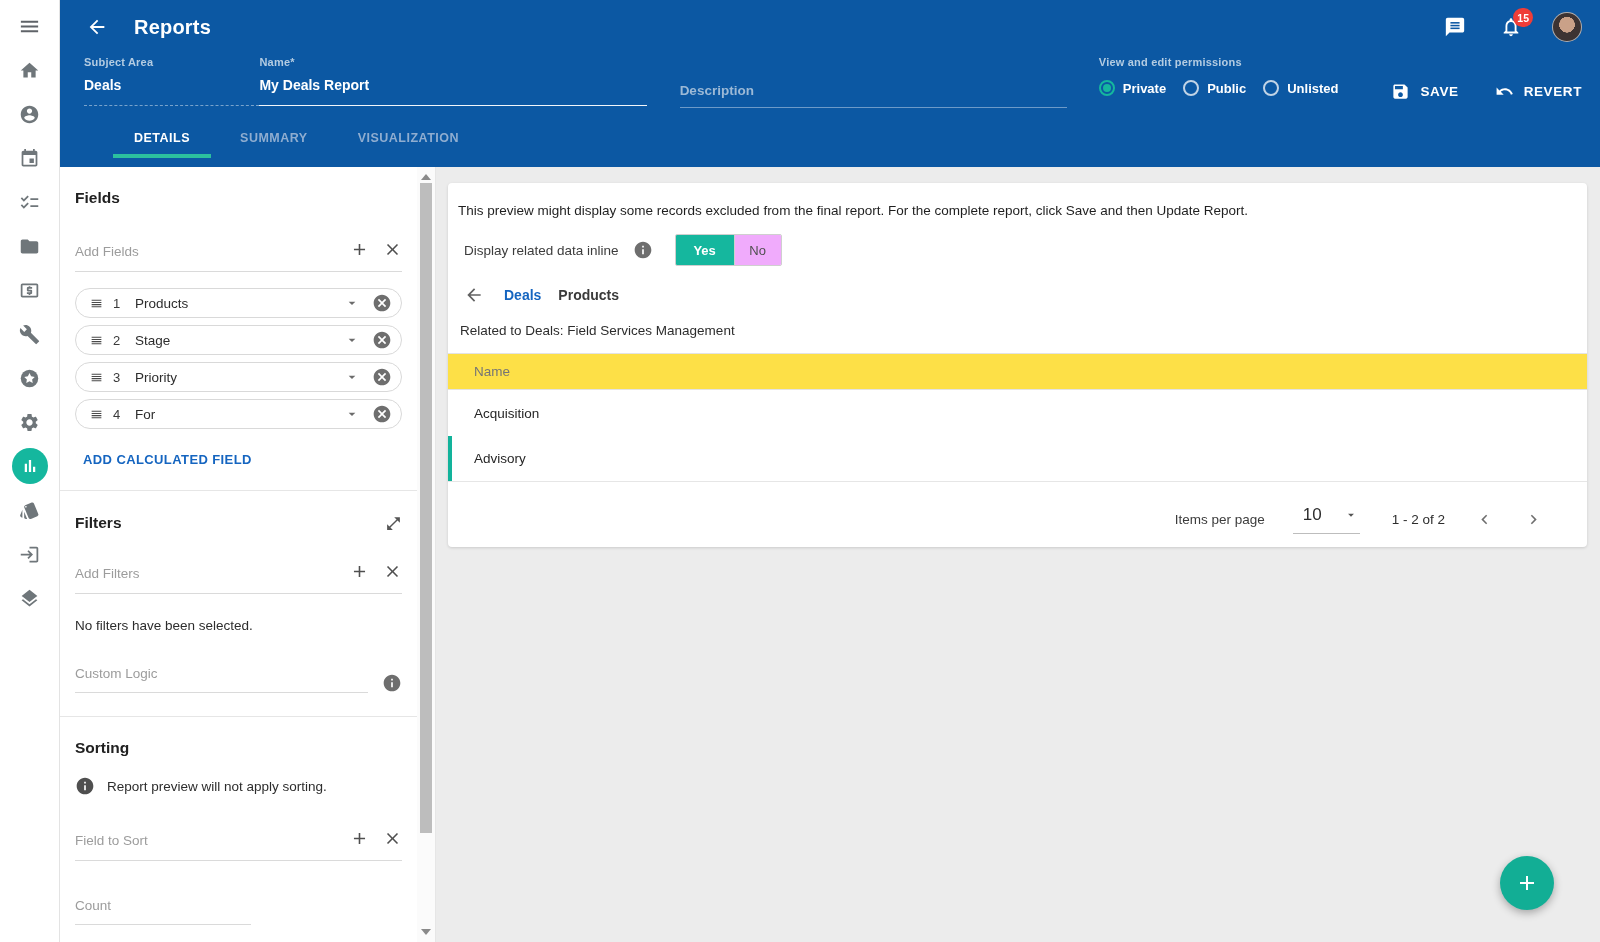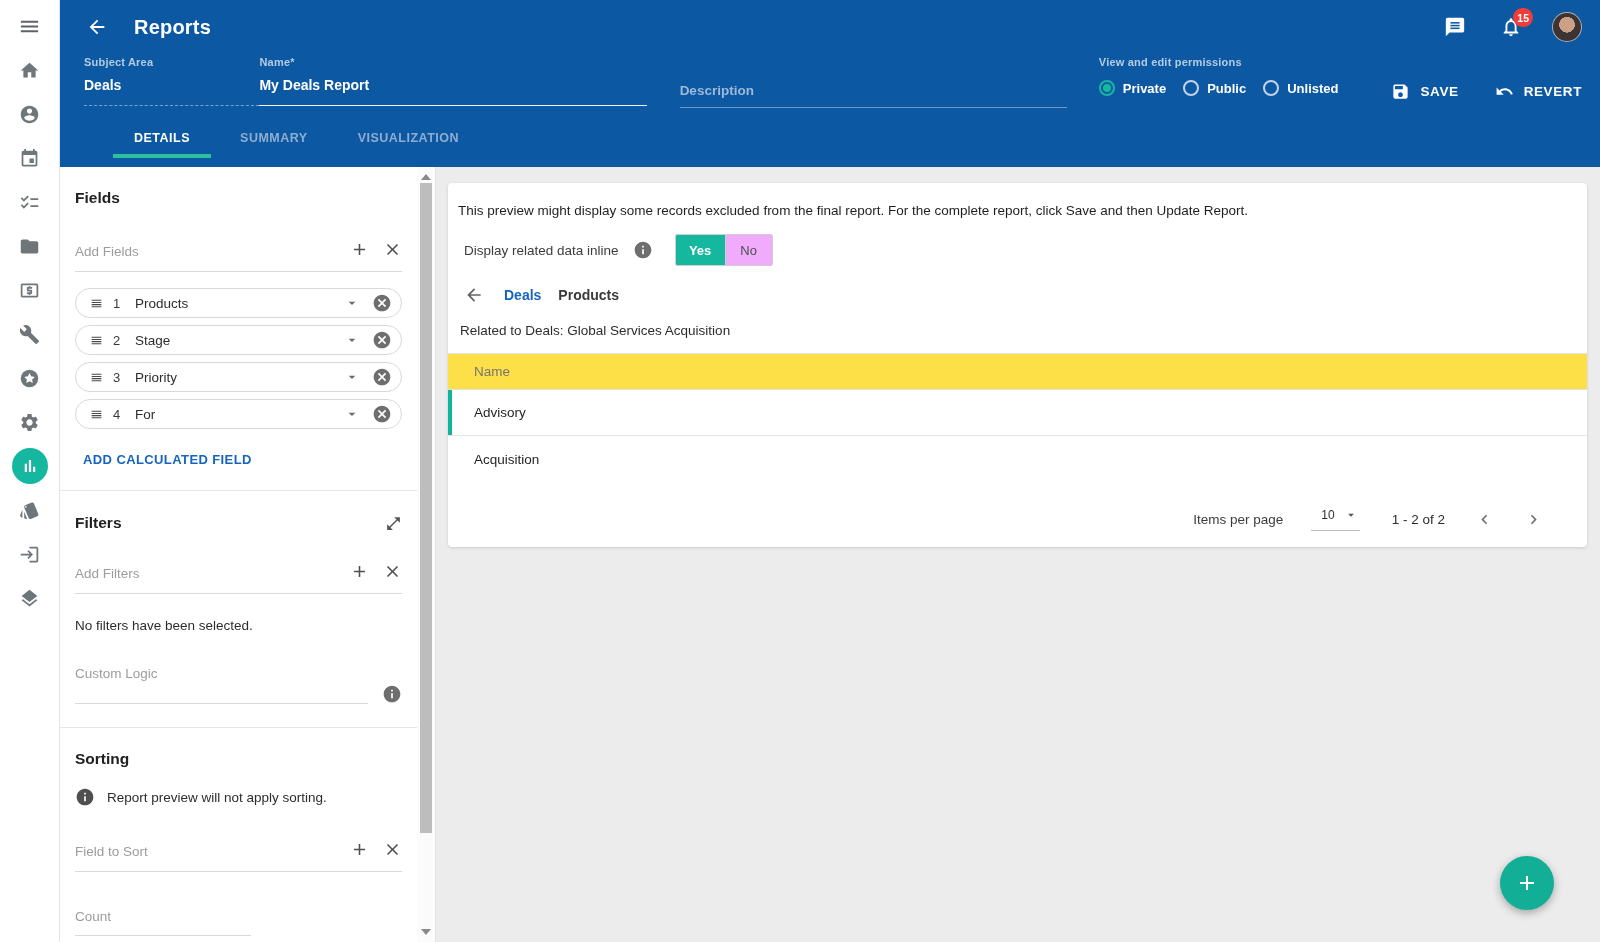--- a/index.html
+++ b/index.html
@@ -75,21 +75,21 @@
   .chip .caret { width:16px; height:16px; fill:#6b6b6b; cursor:pointer; }
   .chip .cancel { width:20px; height:20px; fill:#6e6e6e; margin-left:12px; cursor:pointer; }
   .link-btn { color:#1565c0; font-size:13px; font-weight:bold; letter-spacing:.4px; cursor:pointer; }
   .add-calc { margin-top:23px; margin-left:8px; }
   .divider { border-top:1px solid #e6e6e6; margin:23px -15px 0 -15px; }
   .hd-filters { margin-top:23px; }
   .expand-ic { width:17px; height:17px; fill:#555; cursor:pointer; }
   .r-addfilters { margin-top:30px; }
   .empty-txt { font-size:13.5px; color:#2d2d2d; margin-top:24px; }
   .cl-row { display:flex; align-items:flex-end; margin-top:33px; }
-  .cl-input { flex:1; font-size:13.5px; color:#9c9c9c; border-bottom:1px solid #dadada; padding-bottom:22px; }
+  .cl-input { flex:1; font-size:13.5px; color:#9c9c9c; border-bottom:1px solid #dadada; padding-bottom:11px; }
   .info-ic { width:20px; height:20px; fill:#6e6e6e; margin-left:14px; flex:none; cursor:pointer; }
   .clear-row { display:flex; align-items:center; margin-top:24px; margin-left:3px; cursor:pointer; }
   .clear-row svg { width:20px; height:20px; fill:#9e9e9e; }
   .clear-lab { font-size:13px; font-weight:bold; letter-spacing:.8px; color:#9e9e9e; margin-left:10px; }
   .hd-sorting { margin-top:22px; }
   .sort-note { display:flex; align-items:center; margin-top:19px; }
   .sort-note svg { width:20px; height:20px; fill:#4f4f4f; flex:none; }
   .sort-note span { font-size:13.5px; color:#2d2d2d; margin-left:12px; }
   .r-fieldsort { margin-top:33px; }
   .count-row { display:flex; align-items:flex-end; margin-top:37px; }
@@ -104,36 +104,36 @@
   .ps-arrow.up div { border-bottom:6px solid #8a8a8a; }
   .ps-arrow.down div { border-top:6px solid #8a8a8a; }
 
   
   .main { flex:1; background:#ececec; position:relative; padding:16px 12px 0 12px; }
   .card { background:#fff; border-radius:4px; box-shadow:0 1px 3px rgba(0,0,0,.14); width:1139px; height:364px; position:relative; }
   .note { padding:20px 16px 0 10px; font-size:13.5px; color:#1f1f1f; }
   .toggle-row { display:flex; align-items:center; margin-top:16px; padding-left:16px; height:32px; }
   .toggle-row .t-label { font-size:13.5px; color:#3c3c3c; }
   .seg { display:flex; margin-left:22px; border:1px solid #cfcfcf; border-radius:2px; overflow:hidden; height:32px; cursor:pointer; }
-  .seg .yes { width:49px; background:#15b79e; color:#fff; font-weight:bold; font-size:13px; display:flex; align-items:center; justify-content:center; }
+  .seg .yes { width:58px; background:#15b79e; color:#fff; font-weight:bold; font-size:13px; display:flex; align-items:center; justify-content:center; }
   .seg .no { width:47px; background:#f0abfc; color:#4f4f4f; font-size:13px; display:flex; align-items:center; justify-content:center; border-left:1px solid #cfcfcf; }
   .crumbs { display:flex; align-items:center; margin-top:18px; padding-left:16px; height:22px; }
   .crumbs .back svg { width:20px; height:20px; fill:#616161; cursor:pointer; }
   .crumb-link { font-size:14px; font-weight:bold; color:#1565c0; margin-left:20px; cursor:pointer; }
   .crumb-cur { font-size:14px; font-weight:bold; color:#3a3a3a; margin-left:17px; }
   .related { margin-top:17px; padding-left:12px; font-size:13.5px; color:#2d2d2d; }
   .thead { margin-top:15px; height:37px; background:#fde047; border-top:1px solid #e3e3e3; border-bottom:1px solid #e3e3e3;
            display:flex; align-items:center; padding-left:26px; font-size:13.5px; color:#757575; }
   .trow { height:46px; display:flex; align-items:center; padding-left:26px; font-size:13.5px; color:#262626; position:relative; border-bottom:1px solid #e6e6e6; cursor:pointer; }
   .trow.selected::before { content:''; position:absolute; left:0; top:0; bottom:0; width:4px; background:#12b39b; }
   .trow.last { border-bottom:none; }
   .pager { position:absolute; right:0; bottom:0; left:0; height:56px; display:flex; align-items:center; justify-content:flex-end; padding-right:44px; }
   .pg-label { font-size:13.5px; color:#3c3c3c; }
   .pg-size { display:flex; align-items:center; margin-left:28px; border-bottom:1px solid #bdbdbd; padding:0 2px 8px 10px; cursor:pointer; }
-  .pg-size span { font-size:12px; color:#2d2d2d; margin-right:9px; }
+  .pg-size span { font-size:17px; color:#2d2d2d; margin-right:22px; }
   .pg-size svg { width:14px; height:14px; fill:#555; }
   .pg-range { font-size:13.5px; color:#2d2d2d; margin-left:32px; }
   .pg-nav { margin-left:30px; cursor:pointer; }
   .pg-nav svg { width:19px; height:19px; fill:#6e6e6e; }
 
   .fab { position:absolute; right:46px; bottom:32px; width:54px; height:54px; border-radius:50%; background:#12ae95;
          box-shadow:0 3px 8px rgba(0,0,0,.3); display:flex; align-items:center; justify-content:center; cursor:pointer; }
   .fab svg { width:24px; height:24px; fill:#fff; }
 </style>
 </head>
@@ -457,30 +457,30 @@
       <div class="crumbs">
         <span class="back">
           <svg viewBox="0 0 24 24">
               <path d="M20 11H7.83l5.59-5.59L12 4l-8 8 8 8 1.41-1.41L7.83 13H20v-2z"></path>
             </svg>
         </span>
         <span class="crumb-link">Deals</span>
         <span class="crumb-cur">Products</span>
       </div>
 
-      <div class="related">Related to Deals: Global Services Acquisition</div>
+      <div class="related">Related to Deals: Field Services Management</div>
 
       <div class="thead">
         <span>Name</span>
       </div>
+      <div class="trow last">
+        <span>Acquisition</span>
+      </div>
       <div class="trow selected">
         <span>Advisory</span>
-      </div>
-      <div class="trow last">
-        <span>Acquisition</span>
       </div>
 
       <div class="pager">
         <span class="pg-label">Items per page</span>
         <span class="pg-size">
           <span>10</span>
           <svg viewBox="0 0 24 24">
               <path d="M7 10l5 5 5-5z"></path>
             </svg>
         </span>

